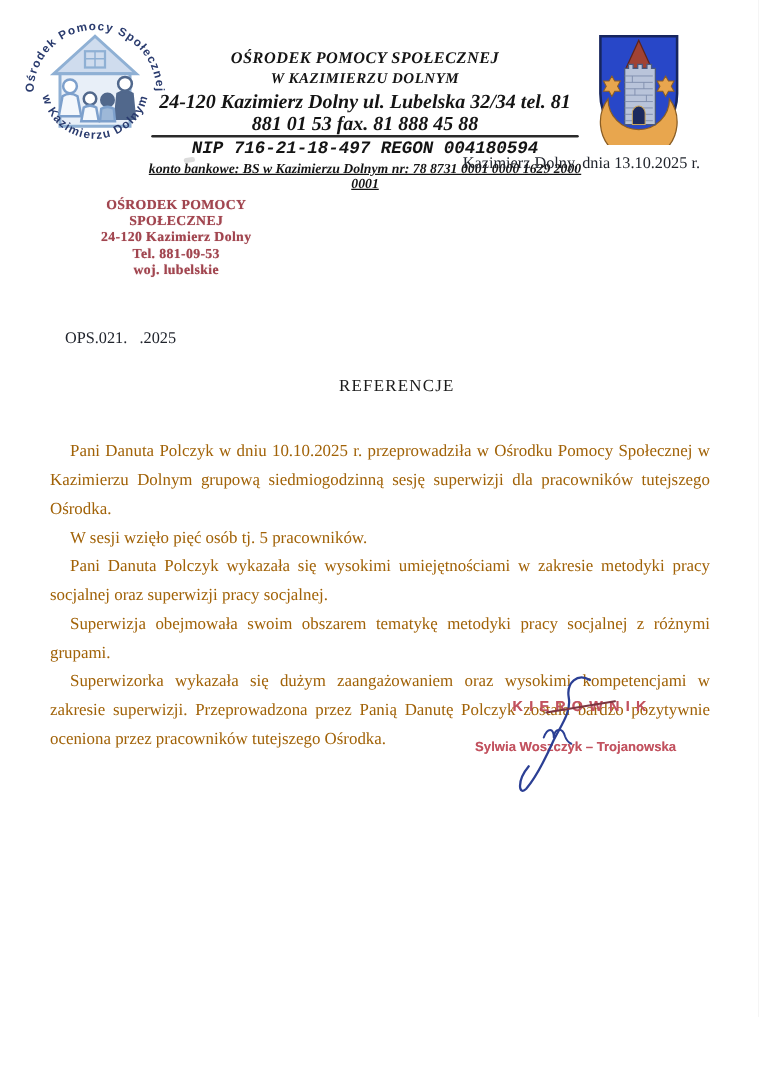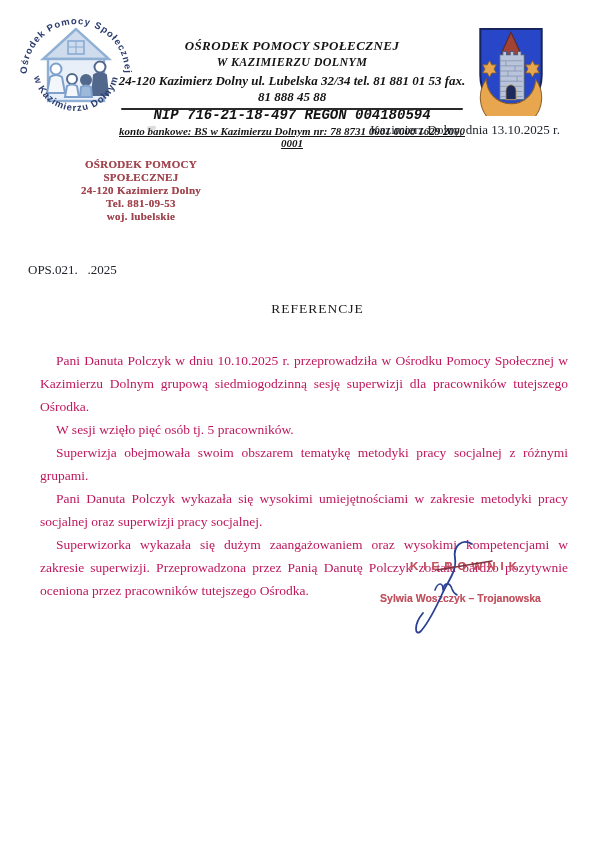--- a/index.html
+++ b/index.html
@@ -17,21 +17,21 @@
   
   .lh-center {
     position:absolute; left:116px; top:38px; width:352px;
     text-align:center;
     font-family:"Liberation Serif", serif;
     font-style:italic; font-weight:bold;
     color:#141414;
   }
   .lh-line1 { font-size:13px; letter-spacing:.4px; }
   .lh-line2 { font-size:12px; letter-spacing:.4px; margin-top:1px; }
-  .lh-line3 { font-size:13px; margin-top:3px; }
+  .lh-line3 { font-size:16px; margin-top:3px; }
   .lh-line4 { font-size:14px; margin-top:2px;font-family:Liberation Mono, monospace; }
   .lh-line5 { font-size:11px; margin-top:2px;text-decoration:underline; }
   .lh-rule {
     position:absolute; left:121px; top:108px; width:342px; height:2px;
     background:#2a2a2a; border-radius:1px;
   }
 
   .org-logo { position:absolute; left:16px; top:6px; width:120px; height:122px; }
   .crest    { position:absolute; left:477px; top:26px; width:68px; height:90px; }
 
@@ -52,35 +52,35 @@
     text-align:center;
     font-family:"Liberation Serif", serif;
     font-size:11px; font-weight:bold; letter-spacing:.3px;
     color:#a1454f;
     text-shadow:0 0 .6px rgba(161,69,79,.7);
     line-height:13px;
   }
 
   
   .ref-number {
-    position:absolute; left:28px; top:262px;
+    position:absolute; left:52px; top:262px;
     font-size:13px; white-space:pre; color:#20242c;
   }
   .doc-title {
     position:absolute; left:0; top:301px; width:607px;
     text-align:center; font-size:13.5px; letter-spacing:1px;
     color:#1b1b1b;
     padding-left:28px;
   }
 
   
   .body-text {
     position:absolute; left:40px; top:349px; width:528px;
     font-size:13.5px; line-height:23px; text-align:justify;
-    color:#be185d;
+    color:#a16207;
   }
   .body-text p { text-indent:16px; margin:0; }
 
   
   .sig-role {
     position:absolute; left:410px; top:560px;
     font-family:"Liberation Sans", sans-serif;
     font-size:11.5px; letter-spacing:5px; font-weight:bold;
     color:#c2525f;
     text-shadow:0 0 .5px rgba(194,82,95,.6);
@@ -182,22 +182,22 @@
     <div>Tel. 881-09-53</div>
     <div>woj. lubelskie</div>
   </div>
 
   <div class="ref-number">OPS.021.   .2025</div>
   <div class="doc-title">REFERENCJE</div>
 
   <div class="body-text">
     <p>Pani Danuta Polczyk w dniu 10.10.2025 r. przeprowadziła w Ośrodku Pomocy Społecznej w Kazimierzu Dolnym grupową siedmiogodzinną sesję superwizji dla pracowników tutejszego Ośrodka.</p>
     <p>W sesji wzięło pięć osób tj. 5 pracowników.</p>
+    <p>Pani Danuta Polczyk wykazała się wysokimi umiejętnościami w zakresie metodyki pracy socjalnej oraz superwizji pracy socjalnej.</p>
     <p>Superwizja obejmowała swoim obszarem tematykę metodyki pracy socjalnej z różnymi grupami.</p>
-    <p>Pani Danuta Polczyk wykazała się wysokimi umiejętnościami w zakresie metodyki pracy socjalnej oraz superwizji pracy socjalnej.</p>
     <p>Superwizorka wykazała się dużym zaangażowaniem oraz wysokimi kompetencjami w zakresie superwizji. Przeprowadzona przez Panią Danutę Polczyk została bardzo pozytywnie oceniona przez pracowników tutejszego Ośrodka.</p>
   </div>
 
   <div class="sig-role">KIEROWNIK</div>
   <div class="sig-name">Sylwia Woszczyk – Trojanowska</div>
   <svg class="sig-ink" viewBox="0 0 110 104">
     <g fill="none" stroke-linecap="round" stroke-linejoin="round">
       <path d="M 74,8 C 64,2 55,10 57,22 C 59,34 51,44 45,56 C 37,74 29,88 23,95 C 17,101 15,89 25,77" stroke="#2b3f94" stroke-width="1.8"></path>
       <path d="M 37,54 c 3,-8 8,-8 8,0 c 1,-8 7,-8 9,-1 c 1,3 3,5 5,6" stroke="#2b3f94" stroke-width="1.6"></path>
       <path d="M 39,34 L 94,25" stroke="#7c3540" stroke-width="1.6"></path>

